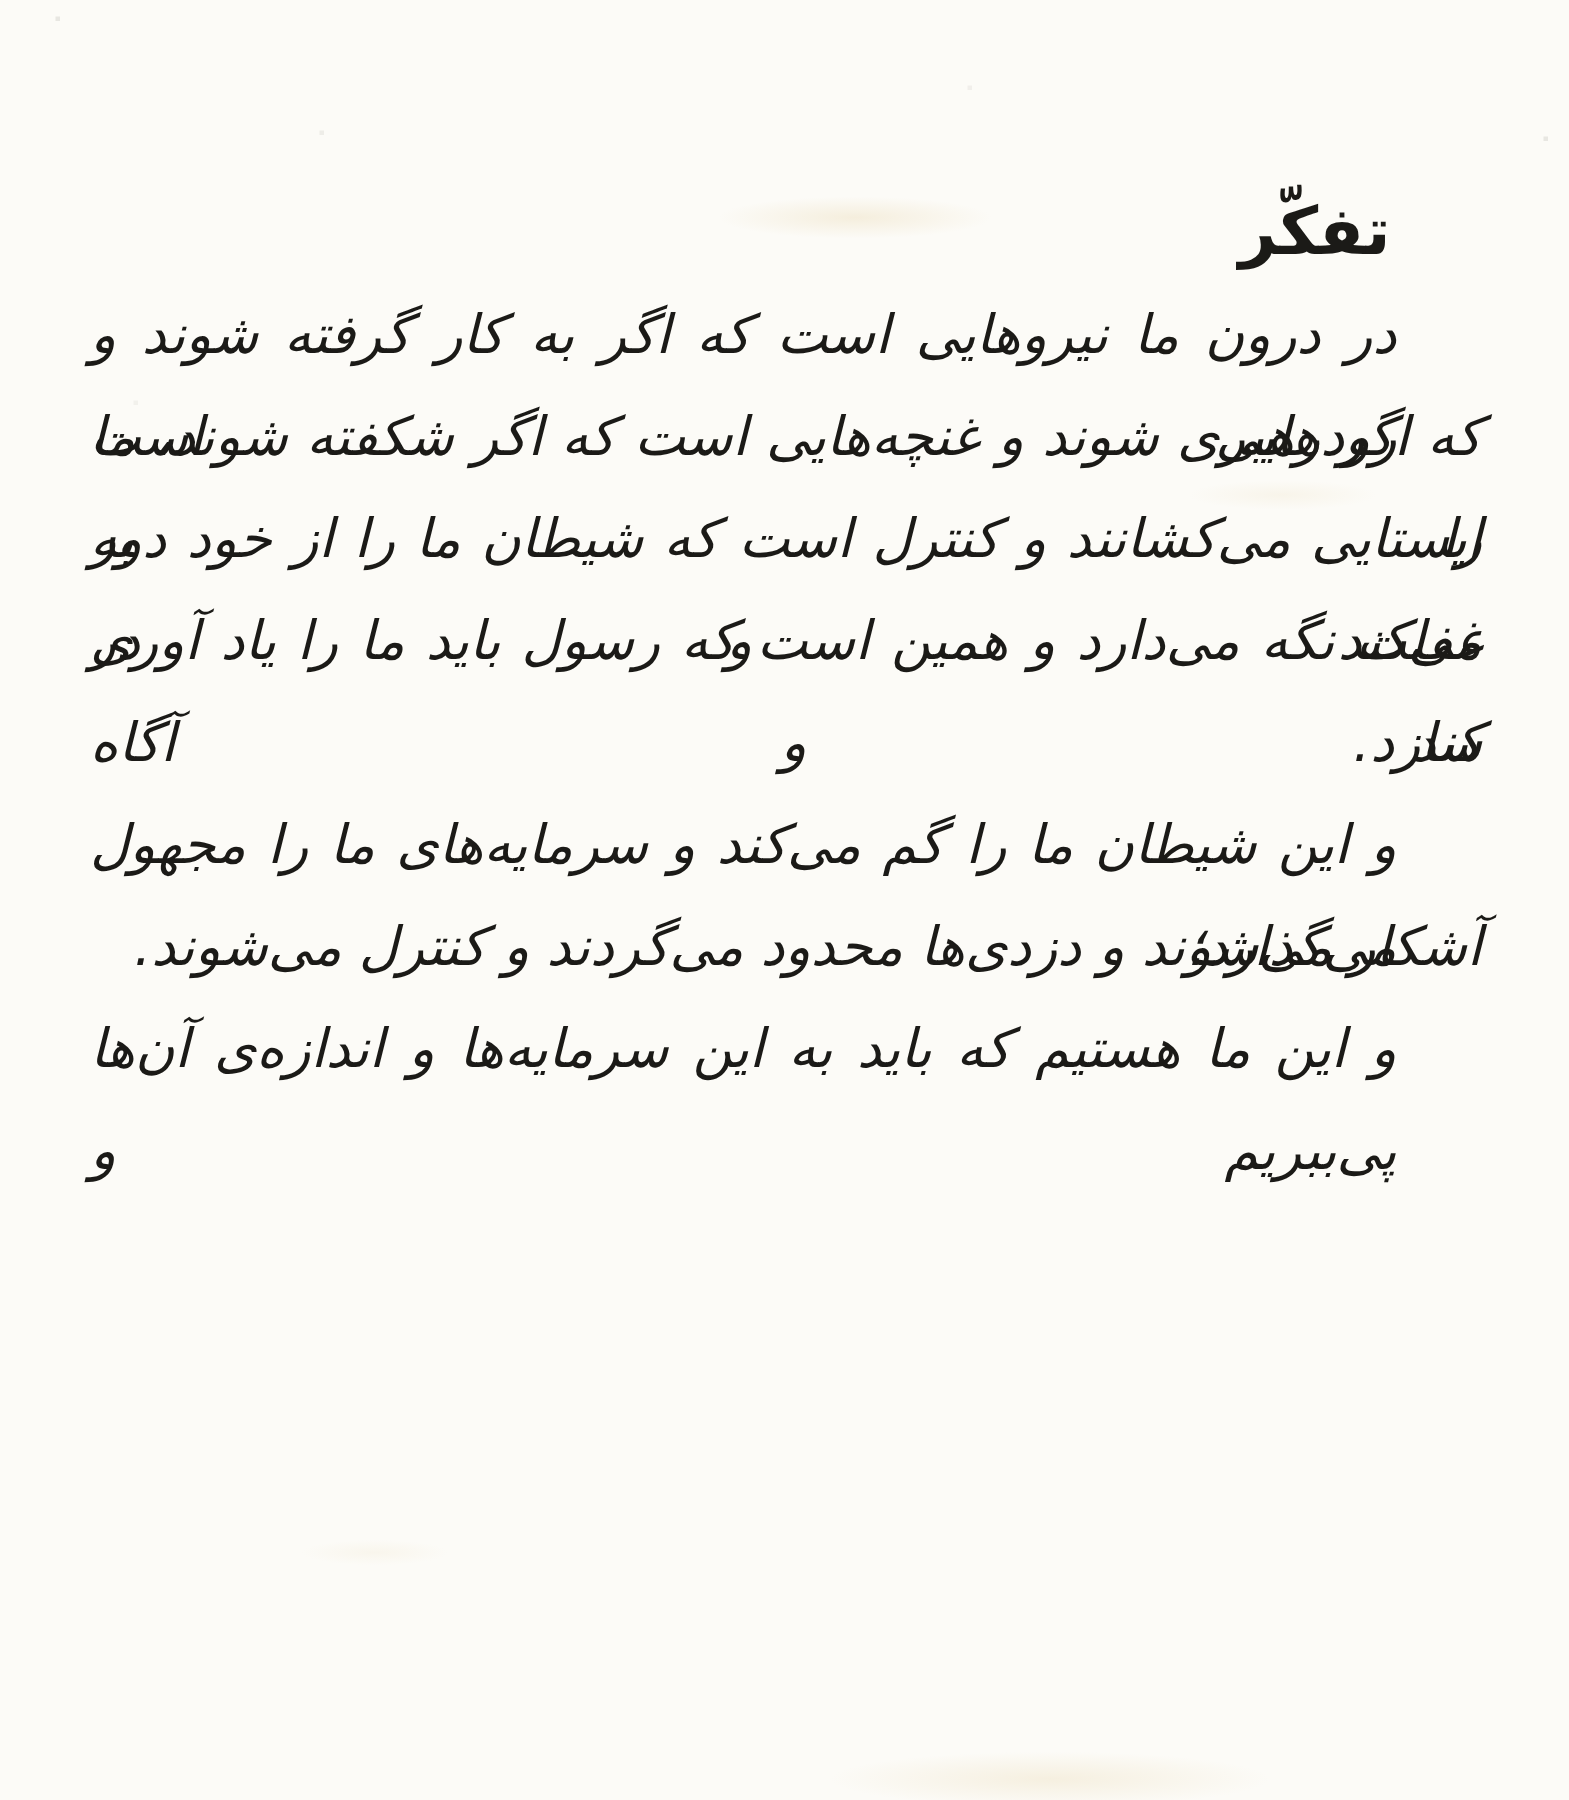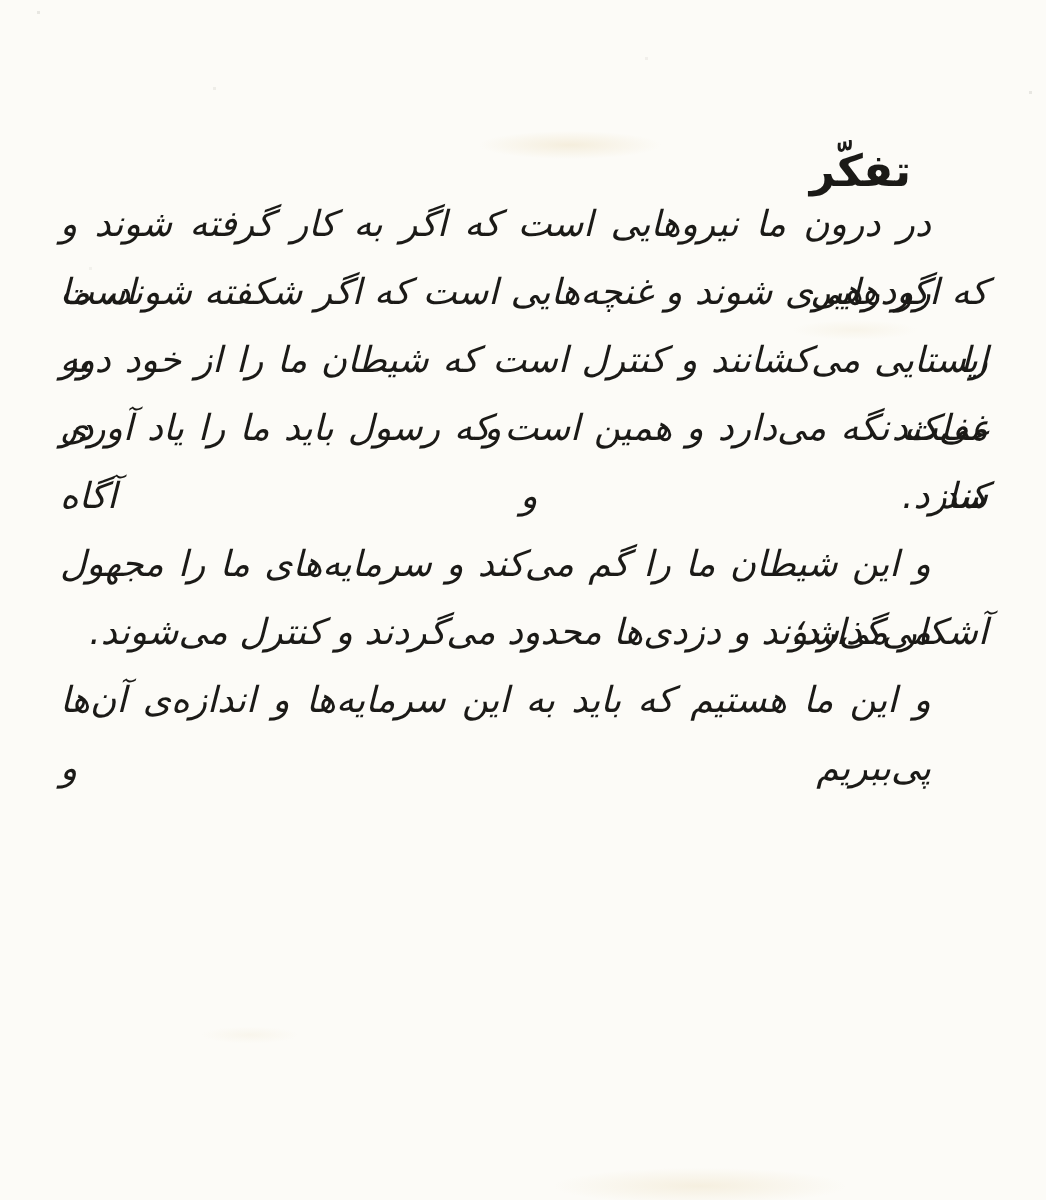--- a/index.html
+++ b/index.html
@@ -34,21 +34,21 @@
       38px 12px 0 1px rgba(60,55,45,0.10),
       1030px 92px 0 1px rgba(60,55,45,0.10),
       214px 88px 0 1px rgba(60,55,45,0.07),
       646px 58px 0 1px rgba(60,55,45,0.06),
       90px 268px 0 1px rgba(60,55,45,0.05);
   }
   .chapter-title {
     position: absolute;
     top: 123px;
     right: 119px;
-    margin: 16px;
+    margin: 0;
     font-size: 44px;
     line-height: 64px;
     font-weight: bold;
     letter-spacing: 0;
   }
   .textblock {
     position: absolute;
     top: 190px;
     right: 58px;
     left: 60px;

